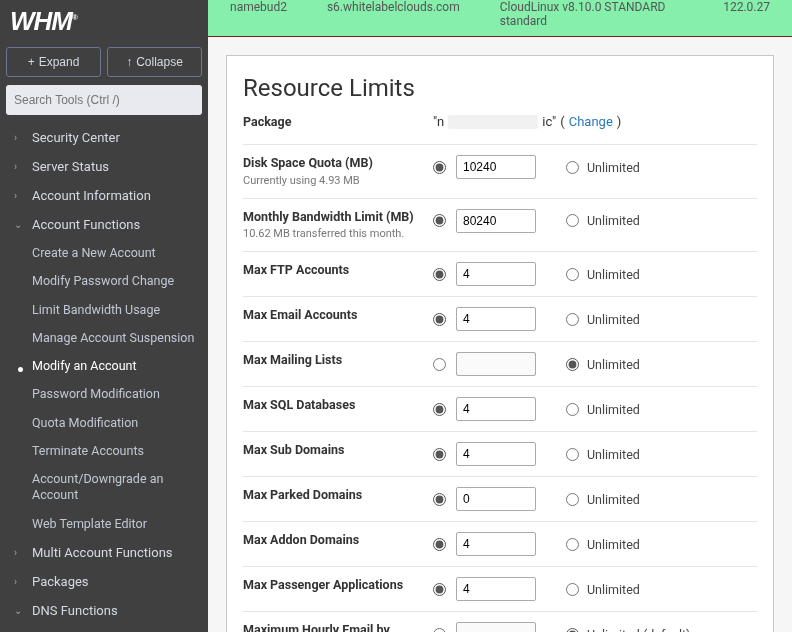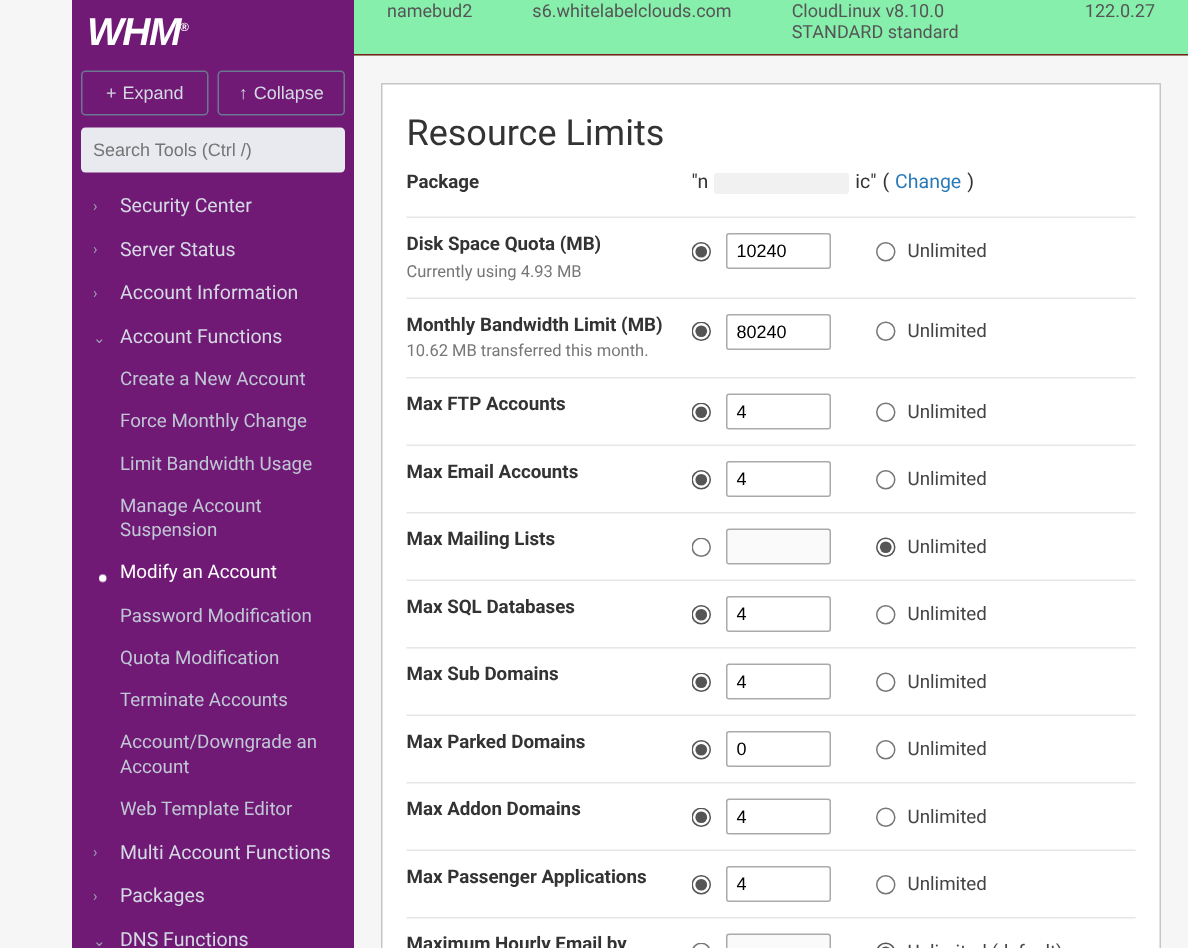--- a/index.html
+++ b/index.html
@@ -1,17 +1,17 @@
 <!DOCTYPE html>
 <html><head>
 <meta charset="utf-8">
 <style>
 * { box-sizing: border-box; margin: 0; padding: 0; }
 body { font-family: -apple-system, "Segoe UI", Roboto, Arial, sans-serif; font-size: 13px; color: #333; background: #f6f6f6; width: 792px; height: 632px; overflow: hidden; display: flex; }
-.sidebar { width: 188px; background: #701a75; color: #d4d9e3; display: flex; flex-direction: column; height: 632px; flex-shrink: 0; margin-left: 48px; }
+.sidebar { width: 208px; background: #404040; color: #d4d9e3; display: flex; flex-direction: column; height: 632px; flex-shrink: 0; }
 .logo { color: #fff; font-weight: 900; font-size: 26px; letter-spacing: -1px; padding: 6px 10px 2px 10px; font-style: italic; font-family: Arial, sans-serif; }
 .logo sup { font-size: 8px; font-style: normal; vertical-align: super; }
 .btn-row { display: flex; gap: 6px; padding: 8px 6px; }
 .btn { flex: 1; background: transparent; border: 1px solid #6b7691; color: #d4d9e3; font-size: 12px; padding: 7px 4px; cursor: pointer; border-radius: 3px; display: flex; align-items: center; justify-content: center; gap: 4px; }
 .search { margin: 0 6px 8px 6px; }
 .search input { width: 100%; background: #e8eaef; border: none; padding: 8px; font-size: 12px; border-radius: 3px; color: #333; }
 .nav { overflow-y: auto; flex: 1; }
 .nav-item { display: flex; align-items: center; padding: 7px 10px 7px 14px; cursor: pointer; font-size: 13px; color: #d4d9e3; }
 .nav-item .chev { width: 10px; margin-right: 8px; font-size: 10px; color: #9aa2b2; }
 .nav-sub { display: flex; align-items: center; padding: 6px 10px 6px 32px; cursor: pointer; font-size: 12.5px; color: #c0c7d4; line-height: 1.3; }
@@ -23,21 +23,21 @@
 .header-row .val { color: #555; font-size: 12px; }
 .content { flex: 1; overflow-y: auto; padding: 18px; }
 .panel { background: #fff; border: 1px solid #c6c6c6; padding: 18px 16px; }
 .panel h2 { font-size: 24px; font-weight: 400; color: #333; margin-bottom: 8px; }
 .row { display: flex; align-items: flex-start; padding: 10px 0; border-top: 1px solid #e6e6e6; }
 .row.first { border-top: none; padding-top: 4px; padding-bottom: 14px; }
 .row .lbl { width: 190px; flex-shrink: 0; font-size: 12.5px; font-weight: 700; color: #333; line-height: 1.3; }
 .row .sub { font-weight: 400; font-size: 11px; color: #777; display: block; margin-top: 2px; }
 .row .ctl { flex: 1; display: flex; align-items: center; gap: 6px; }
 .row .ctl input[type=radio] { margin: 0 4px 0 0; accent-color: #555; }
-.row .ctl input[type=text] { width: 70px; padding: 4px 6px; font-size: 12px; border: 1px solid #aaa; border-radius: 2px; }
+.row .ctl input[type=text] { width: 80px; padding: 4px 6px; font-size: 12px; border: 1px solid #aaa; border-radius: 2px; }
 .row .unl { display: flex; gap: 4px; margin-left: 24px; font-size: 12.5px; color: #444; }
 .pkgval { display: flex; align-items: center; gap: 4px; font-size: 13px; }
 .pkgmask { display: inline-block; width: 90px; height: 14px; background: #f1f1f1; border-radius: 2px; vertical-align: middle; }
 a.link { color: #2a7ab9; text-decoration: none; }
 </style>
 </head>
 <body>
 
 <div class="sidebar">
   <div class="logo"><span>WHM</span><sup>®</sup></div>
@@ -65,21 +65,21 @@
       </div>
       <div class="nav-item">
         <span class="chev">›</span>
         <span>Account Information</span>
       </div>
       <div class="nav-item">
         <span class="chev">⌄</span>
         <span>Account Functions</span>
       </div>
       <div class="nav-sub">Create a New Account</div>
-      <div class="nav-sub">Force Monthly Change</div>
+      <div class="nav-sub">Modify Password Change</div>
       <div class="nav-sub">Limit Bandwidth Usage</div>
       <div class="nav-sub">Manage Account Suspension</div>
       <div class="nav-sub active">Modify an Account</div>
       <div class="nav-sub">Password Modification</div>
       <div class="nav-sub">Quota Modification</div>
       <div class="nav-sub">Terminate Accounts</div>
       <div class="nav-sub">Account/Downgrade an Account</div>
       <div class="nav-sub">Web Template Editor</div>
       <div class="nav-item">
         <span class="chev">›</span>

